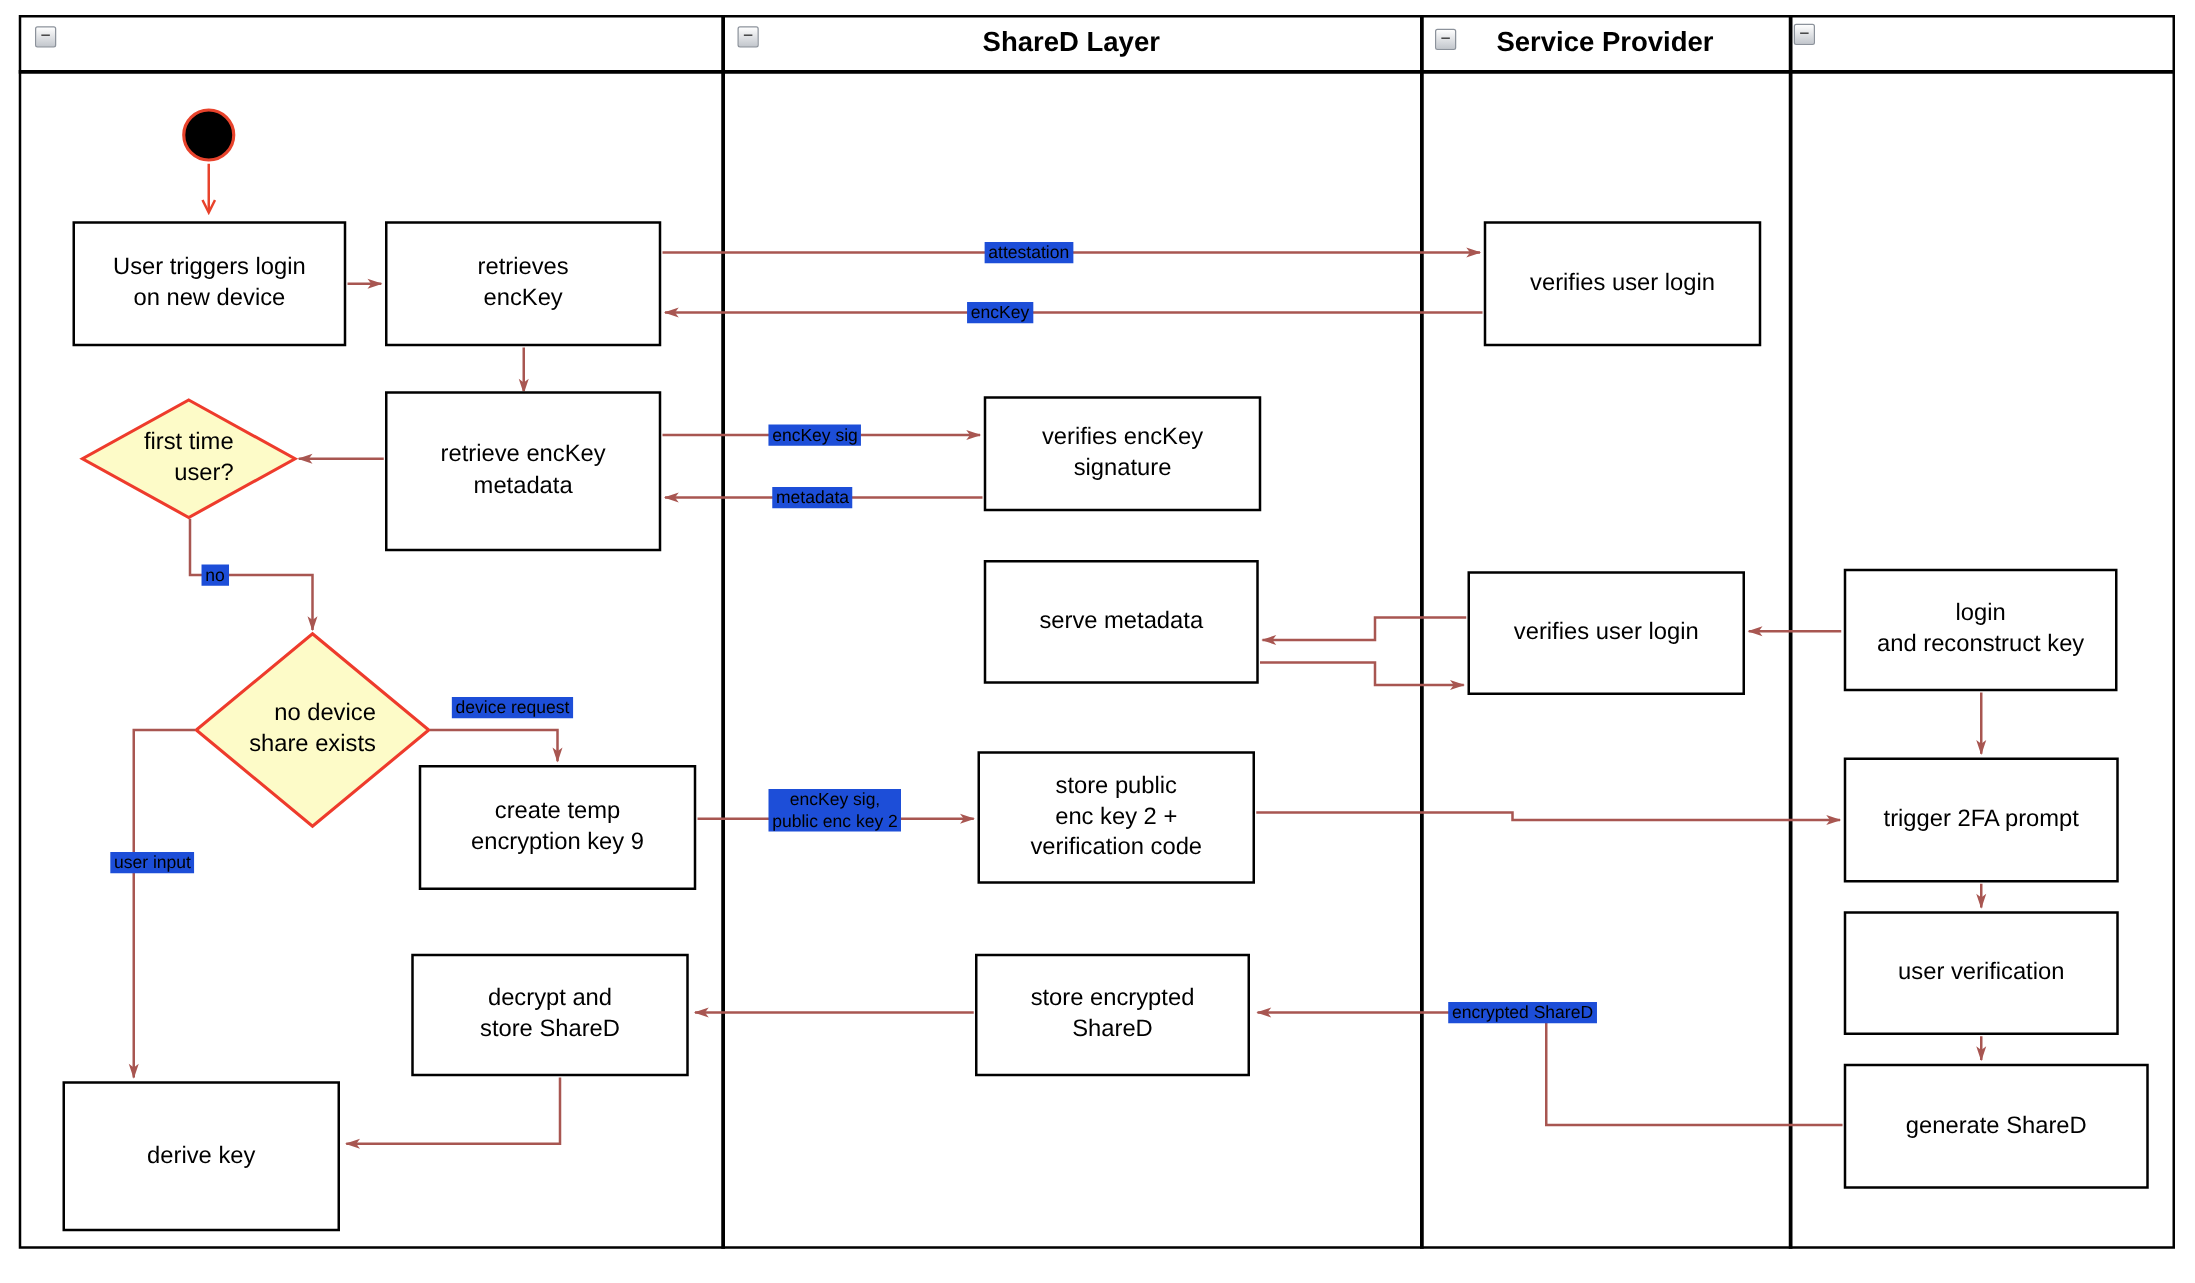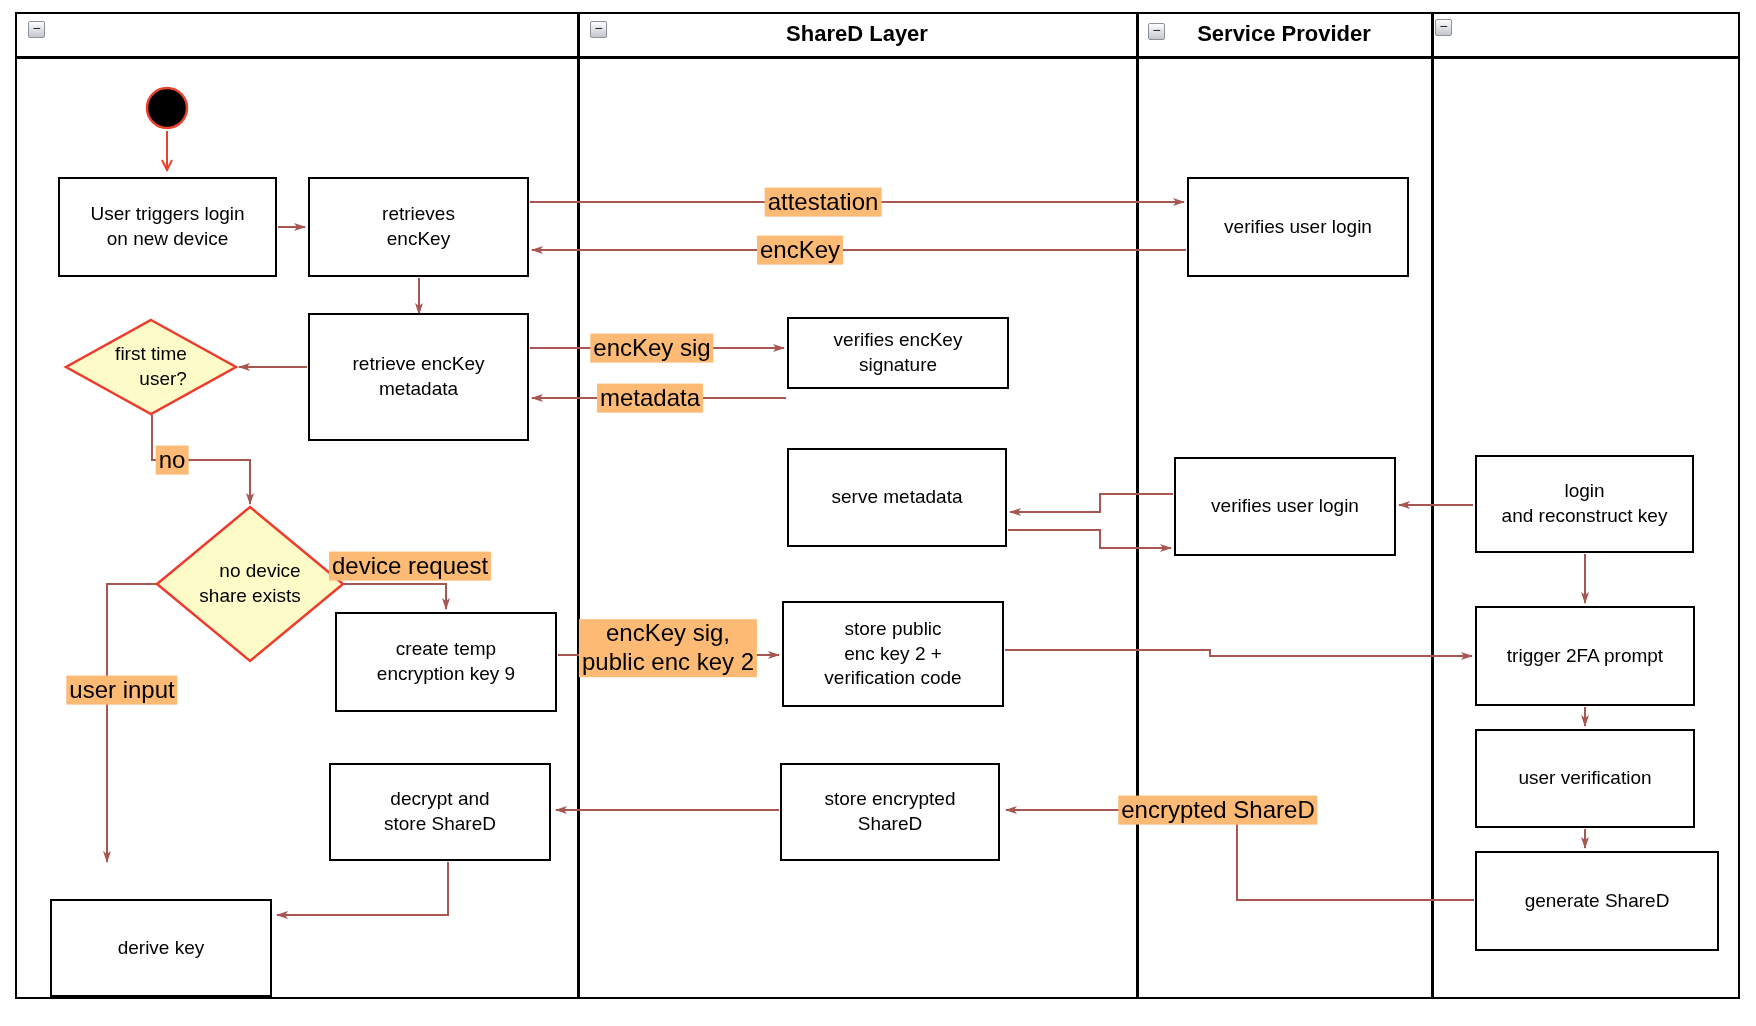--- a/index.html
+++ b/index.html
@@ -9,21 +9,21 @@
   .vline{position:absolute;top:12px;height:987px;width:2.5px;background:#000;z-index:1;}
   .hline{position:absolute;left:15px;top:56px;width:1725px;height:2.5px;background:#000;z-index:1;}
   .lane-title{position:absolute;top:21px;font-weight:bold;font-size:22px;color:#000;text-align:center;z-index:2;}
   .collapse{position:absolute;width:15px;height:15px;border:1px solid #8c929b;border-radius:2px;
     background:linear-gradient(#fefefe,#c3c7cd);font-size:14px;line-height:13px;text-align:center;color:#222;z-index:3;cursor:pointer;}
   .node{position:absolute;background:#fff;border:2.5px solid #000;box-sizing:border-box;
     display:flex;align-items:center;justify-content:center;text-align:center;
     white-space:pre-line;font-size:19px;line-height:1.3;color:#000;z-index:3;}
   .diamond-label{position:absolute;display:flex;align-items:center;justify-content:center;text-align:right;
     white-space:pre-line;font-size:19px;line-height:1.3;color:#000;z-index:3;}
-  .elabel{position:absolute;background:#fdba74;font-size:24px;color:#000;transform:translate(-50%,-50%);
+  .elabel{position:absolute;background:#1d4ed8;font-size:14px;color:#000;transform:translate(-50%,-50%);
     white-space:pre-line;text-align:center;line-height:1.2;padding:0 3px;z-index:4;}
   svg.overlay{position:absolute;left:0;top:0;z-index:2;}
 </style>
 </head>
 <body>
 
 <div class="canvas">
 
   <div class="pool-border"></div>
   <div class="vline" style="left:577px"></div>
@@ -79,39 +79,39 @@
     </g>
   </svg>
 
   <div class="node" style="left:58px;top:177px;width:219px;height:100px">User triggers login
 on new device</div>
   <div class="node" style="left:308px;top:177px;width:221px;height:100px">retrieves
 encKey</div>
   <div class="node" style="left:1187px;top:177px;width:222px;height:100px">verifies user login</div>
   <div class="node" style="left:308px;top:313px;width:221px;height:128px">retrieve encKey
 metadata</div>
-  <div class="node" style="left:787px;top:317px;width:222px;height:72px">verifies encKey
+  <div class="node" style="left:787px;top:317px;width:222px;height:92px">verifies encKey
 signature</div>
   <div class="node" style="left:787px;top:448px;width:220px;height:99px">serve metadata</div>
   <div class="node" style="left:1174px;top:457px;width:222px;height:99px">verifies user login</div>
   <div class="node" style="left:1475px;top:455px;width:219px;height:98px">login
 and reconstruct key</div>
   <div class="node" style="left:335px;top:612px;width:222px;height:100px">create temp
 encryption key 9</div>
   <div class="node" style="left:782px;top:601px;width:222px;height:106px">store public
 enc key 2 +
 verification code</div>
   <div class="node" style="left:1475px;top:606px;width:220px;height:100px">trigger 2FA prompt</div>
   <div class="node" style="left:1475px;top:729px;width:220px;height:99px">user verification</div>
   <div class="node" style="left:1475px;top:851px;width:244px;height:100px">generate ShareD</div>
   <div class="node" style="left:780px;top:763px;width:220px;height:98px">store encrypted
 ShareD</div>
   <div class="node" style="left:329px;top:763px;width:222px;height:98px">decrypt and
 store ShareD</div>
-  <div class="node" style="left:50px;top:899px;width:222px;height:98px">derive key</div>
+  <div class="node" style="left:50px;top:865px;width:222px;height:120px">derive key</div>
 
   <div class="diamond-label" style="left:81px;top:327px;width:140px;height:80px">first time
 user?</div>
   <div class="diamond-label" style="left:170px;top:544px;width:160px;height:80px">no device
 share exists</div>
 
   <div class="elabel" style="left:823px;top:202px">attestation</div>
   <div class="elabel" style="left:800px;top:250px">encKey</div>
   <div class="elabel" style="left:652px;top:348px">encKey sig</div>
   <div class="elabel" style="left:650px;top:398px">metadata</div>

